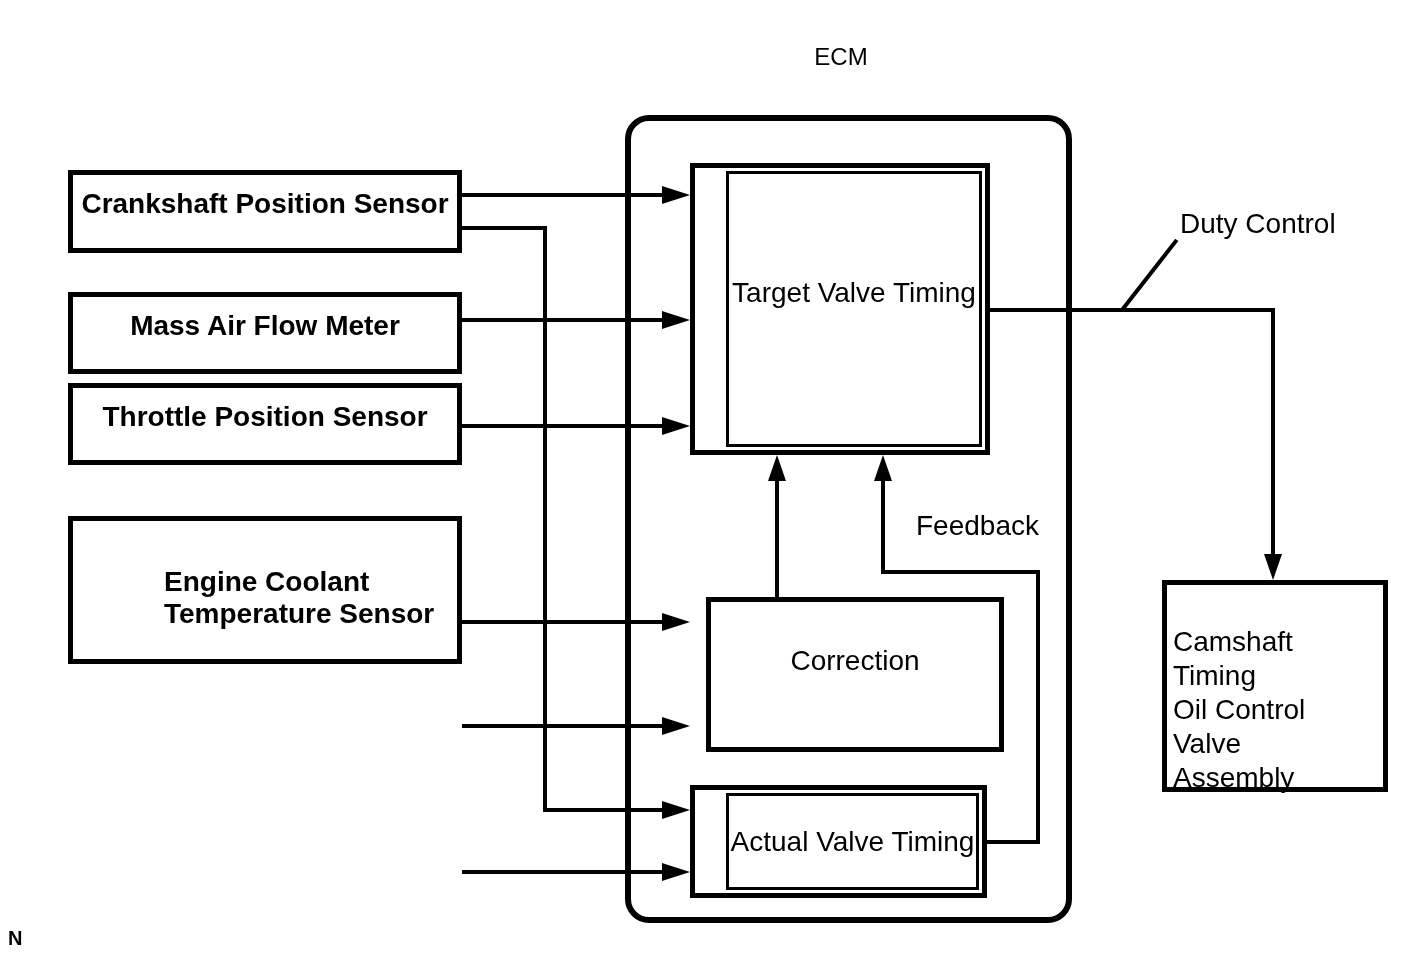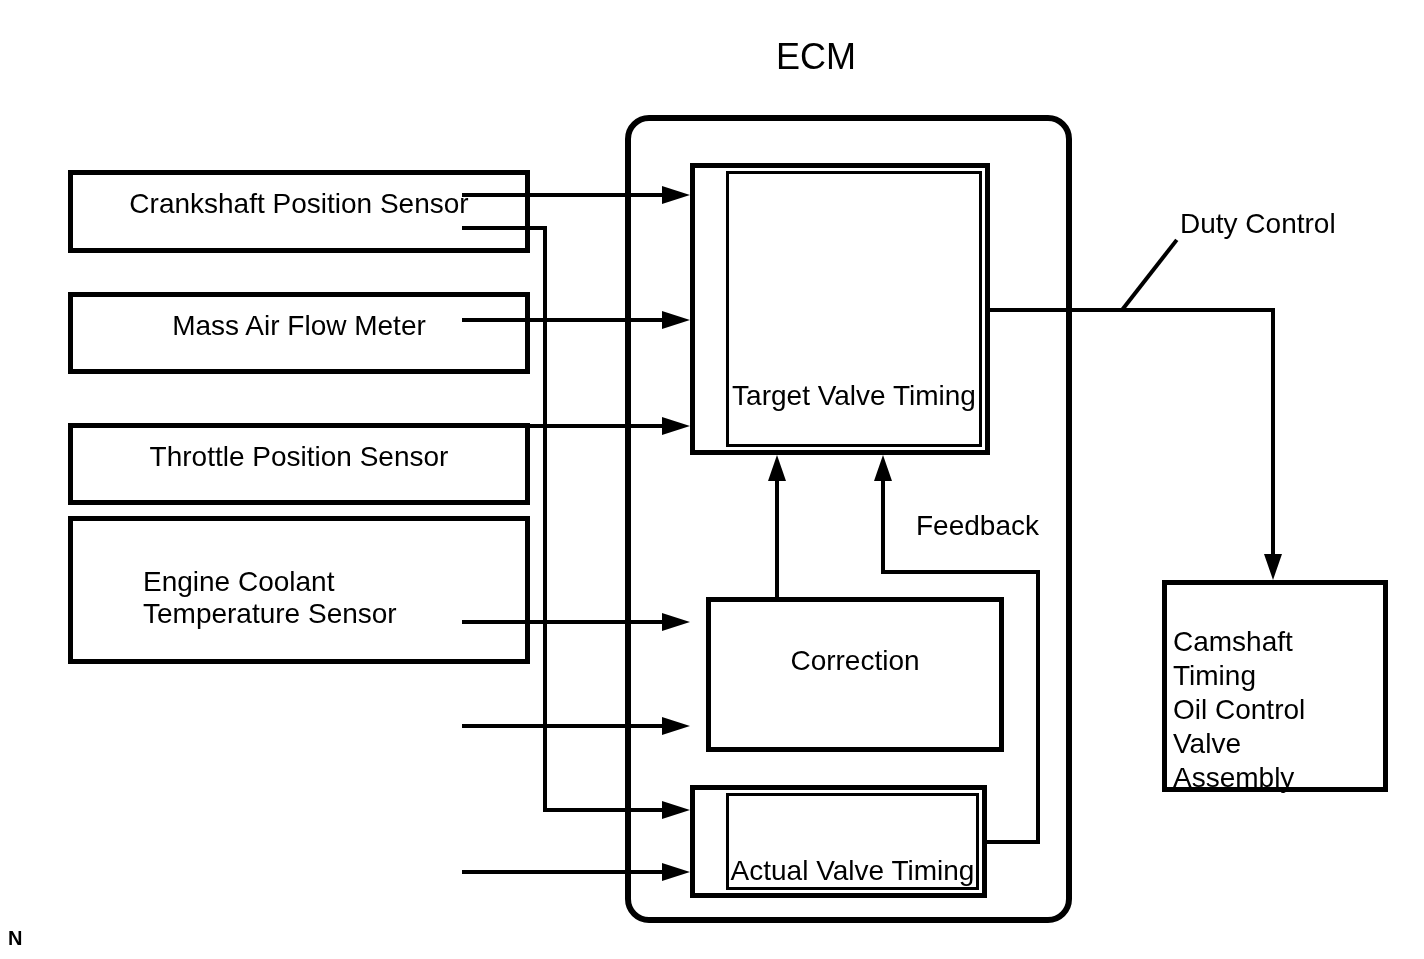--- a/index.html
+++ b/index.html
@@ -1,51 +1,51 @@
 <!DOCTYPE html>
 <html><head>
 <meta charset="utf-8">
 <style>
   html,body{margin:0;padding:0;background:#ffffff;}
   #canvas{
     position:relative;width:1424px;height:959px;background:#ffffff;overflow:hidden;
     font-family:"Liberation Sans","DejaVu Sans",sans-serif;color:#000;
   }
   .box{position:absolute;box-sizing:border-box;background:#fff;border:5px solid #000;}
-  .sensor{left:68px;width:462px;text-align:center;padding-top:14px;font-size:28px;line-height:30px;}
+  .sensor{left:68px;width:394px;text-align:center;padding-top:14px;font-size:28px;line-height:30px;font-weight:bold;}
   .block{position:absolute;box-sizing:border-box;background:#fff;border:5px solid #000;font-size:28px;}
-  .inner{position:absolute;inset:3px;border:3px solid #000;display:flex;align-items:flex-end;justify-content:center;margin-left:28px;}
+  .inner{position:absolute;inset:3px;border:3px solid #000;display:flex;align-items:center;justify-content:center;margin-left:28px;}
   .center-label{display:flex;align-items:center;justify-content:center;width:100%;height:100%;}
   .multiline{white-space:pre-line;}
   .hline{position:absolute;height:4px;background:#000;}
   .vline{position:absolute;width:4px;background:#000;}
   .arrow-right{position:absolute;width:0;height:0;border-top:9px solid transparent;border-bottom:9px solid transparent;border-left:28px solid #000;}
   .arrow-up{position:absolute;width:0;height:0;border-left:9px solid transparent;border-right:9px solid transparent;border-bottom:26px solid #000;}
   .arrow-down{position:absolute;width:0;height:0;border-left:9px solid transparent;border-right:9px solid transparent;border-top:26px solid #000;}
   .slash{position:absolute;height:4px;width:89px;background:#000;transform:rotate(-52deg);transform-origin:0 50%;}
   .floatlabel{position:absolute;font-size:28px;line-height:28px;white-space:nowrap;}
 </style>
 </head>
 <body>
 
 <div id="canvas">
 
-  <div style="position:absolute;left:776px;top:43px;width:130px;font-size:36px;line-height:28px;">ECM</div>
+  <div style="position:absolute;left:776px;top:43px;width:130px;text-align:center;font-size:24px;line-height:28px;">ECM</div>
   <div style="position:absolute;left:625px;top:115px;width:447px;height:808px;box-sizing:border-box;border:6px solid #000;border-radius:24px;background:#fff;"></div>
 
   <div class="box sensor" style="top:170px;height:83px;">
     <span>Crankshaft Position Sensor</span>
   </div>
   <div class="box sensor" style="top:292px;height:82px;">
     <span>Mass Air Flow Meter</span>
   </div>
-  <div class="box sensor" style="top:383px;height:82px;margin-top:40px;">
+  <div class="box sensor" style="top:383px;height:82px;">
     <span>Throttle Position Sensor</span>
   </div>
-  <div class="box sensor multiline" style="top:516px;height:148px;text-align:left;padding-left:70px;padding-top:13px;line-height:32px;">
+  <div class="box sensor multiline" style="top:516px;height:148px;text-align:left;padding-left:91px;padding-top:13px;line-height:32px;">
     <span>Engine Coolant
 Temperature Sensor</span>
   </div>
 
   <div class="block" style="left:690px;top:163px;width:300px;height:292px;">
     <div class="inner">
       <span style="padding-bottom:32px;">Target Valve Timing</span>
     </div>
   </div>
 

